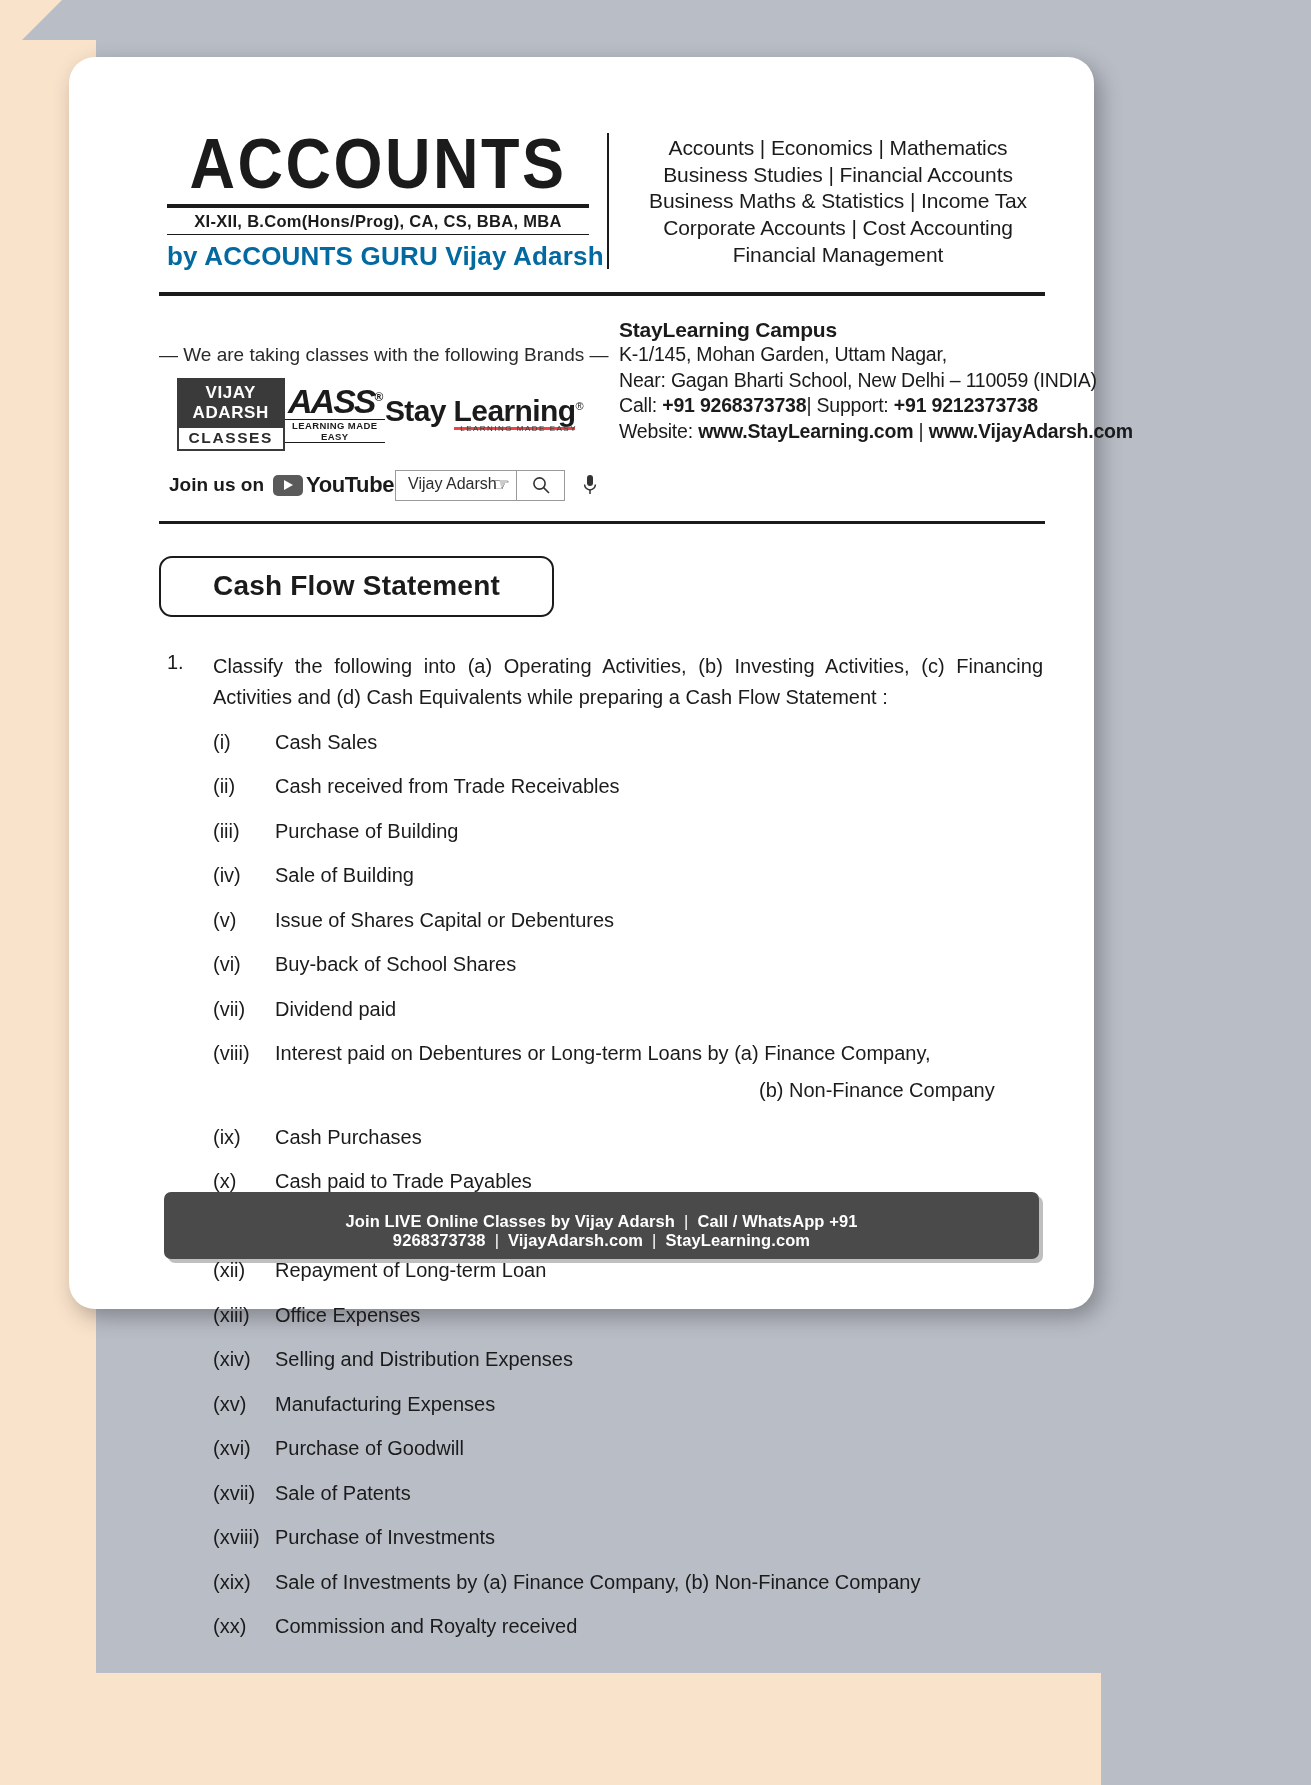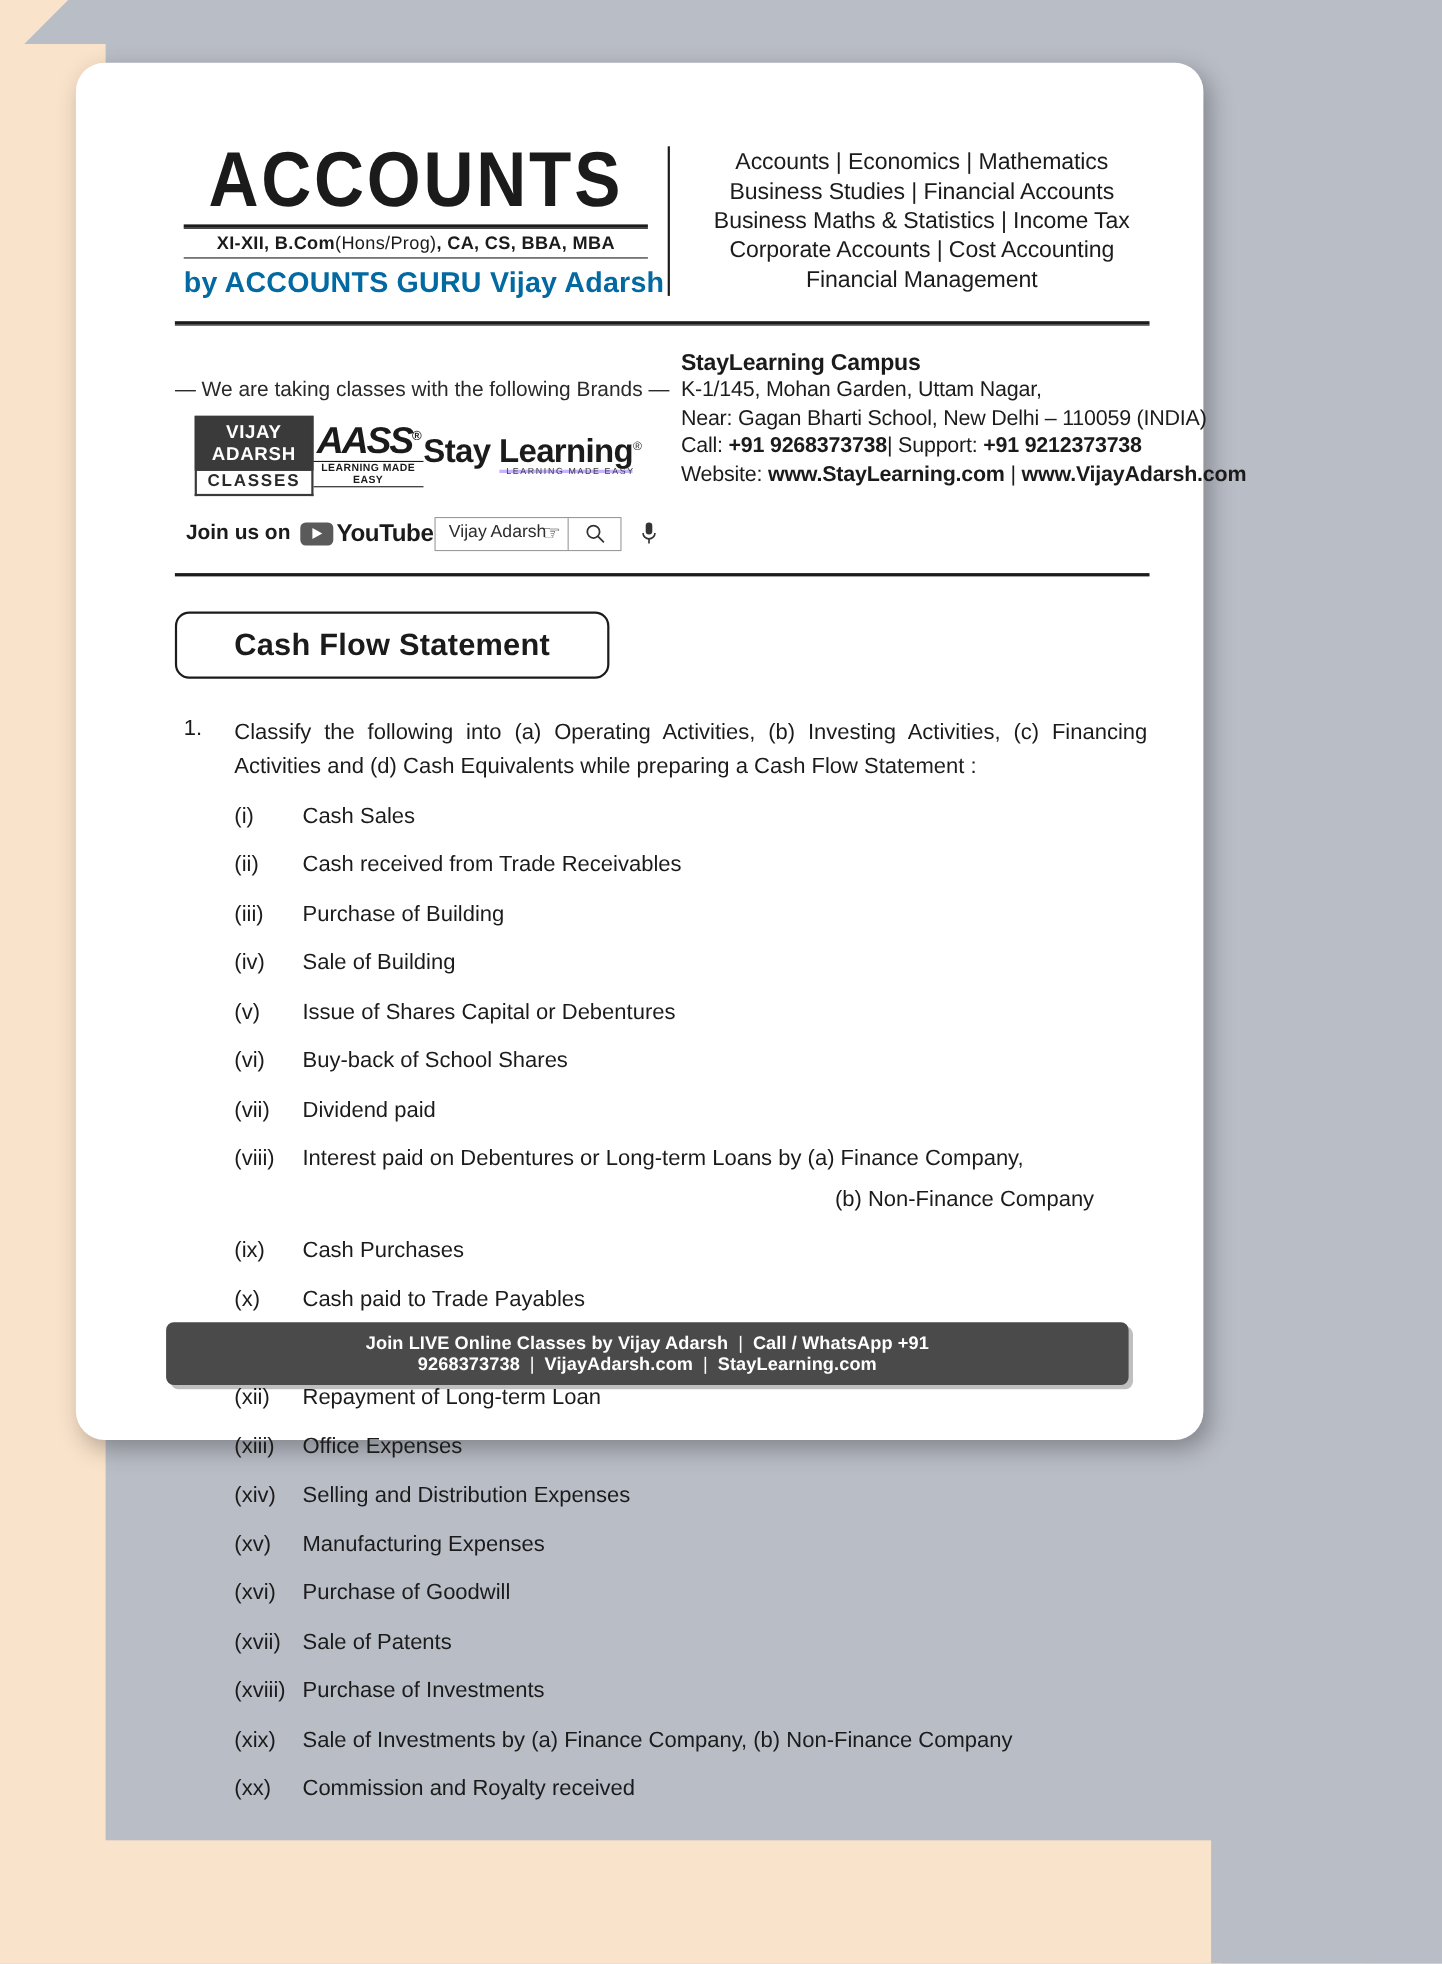--- a/index.html
+++ b/index.html
@@ -99,21 +99,21 @@
   }
   .brand-sub {
     font-size: 16.5px;
     font-weight: 700;
     letter-spacing: 0.3px;
     text-align: center;
     color: #1b1b1b;
     padding: 4px 0 3px;
     white-space: nowrap;
   }
-  .brand-sub .light { font-weight: 400; }
+  .brand-sub .light { font-weight: 700; }
   .rule-single {
     border-top: 1px solid #1b1b1b;
     margin-bottom: 4px;
   }
   .brand-by {
     font-size: 26px;
     font-weight: 700;
     text-align: center;
     color: #0369a1;
     letter-spacing: 0.2px;
@@ -217,21 +217,21 @@
   }
   .logo-sl { width: 200px; text-align: left; }
   .logo-sl .word {
     font-size: 30px;
     font-weight: 700;
     color: #1b1b1b;
     letter-spacing: -0.6px;
     line-height: 1;
     white-space: nowrap;
   }
-  .logo-sl .word .u { border-bottom: 3px solid #c4b5fd; }
+  .logo-sl .word .u { border-bottom: 3px solid #ef4444; }
   .logo-sl .word sup { font-size: 11px; vertical-align: super; font-weight: 400; }
   .logo-sl .tag {
     font-size: 8px;
     letter-spacing: 1.5px;
     color: #3a3a3a;
     text-align: right;
     padding-right: 6px;
     margin-top: -2px;
   }
 
@@ -369,28 +369,28 @@
     font-size: 20px;
     color: #1b1b1b;
     padding-left: 546px;
     margin-top: -4px;
     margin-bottom: 20px;
   }
 
   
   .footbar {
     position: absolute;
-    left: 82px;
+    left: 95px;
     bottom: 50px;
     width: 875px;
     background: #4a4a4a;
     border-radius: 7px;
     box-shadow: 4px 4px 0 rgba(0,0,0,0.25);
     text-align: center;
-    padding: 10px 0 9px;
+    padding: 20px 0 9px;
   }
   .footbar span {
     color: #ffffff;
     font-size: 16.5px;
     font-weight: 700;
     letter-spacing: 0.1px;
   }
   .footbar .sep { padding: 0 9px; font-weight: 400; }
 </style>
 </head>

